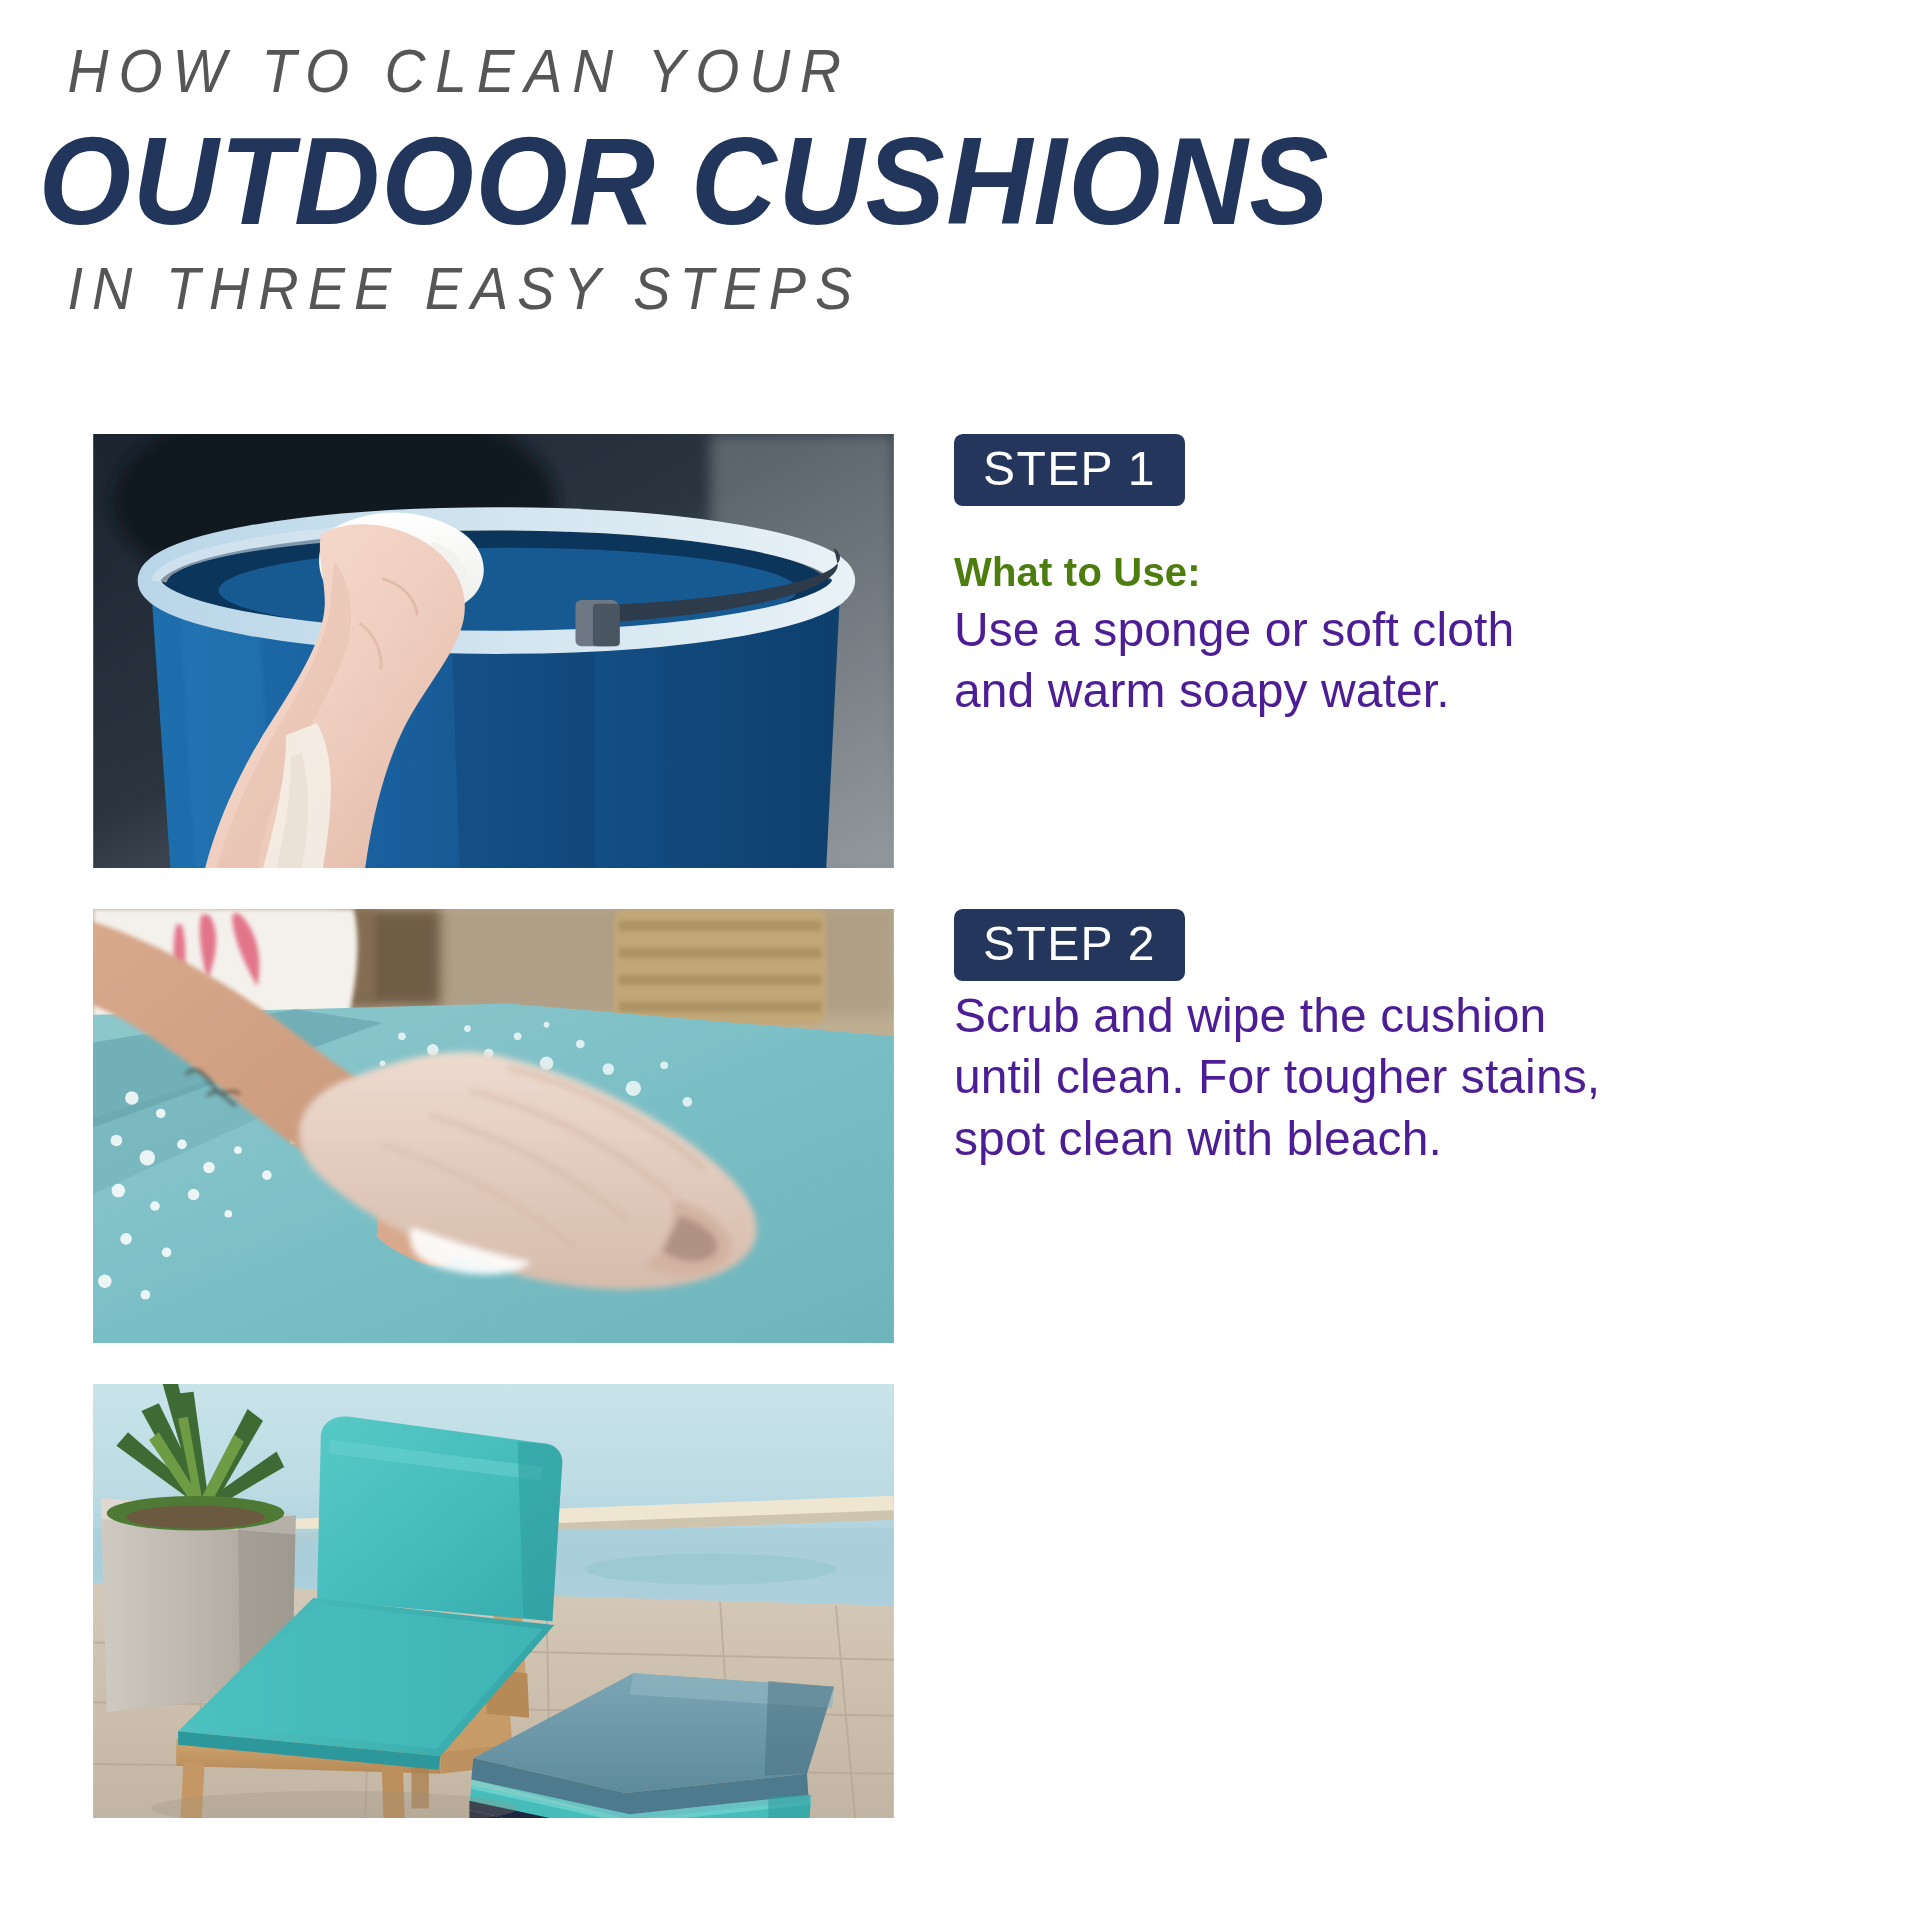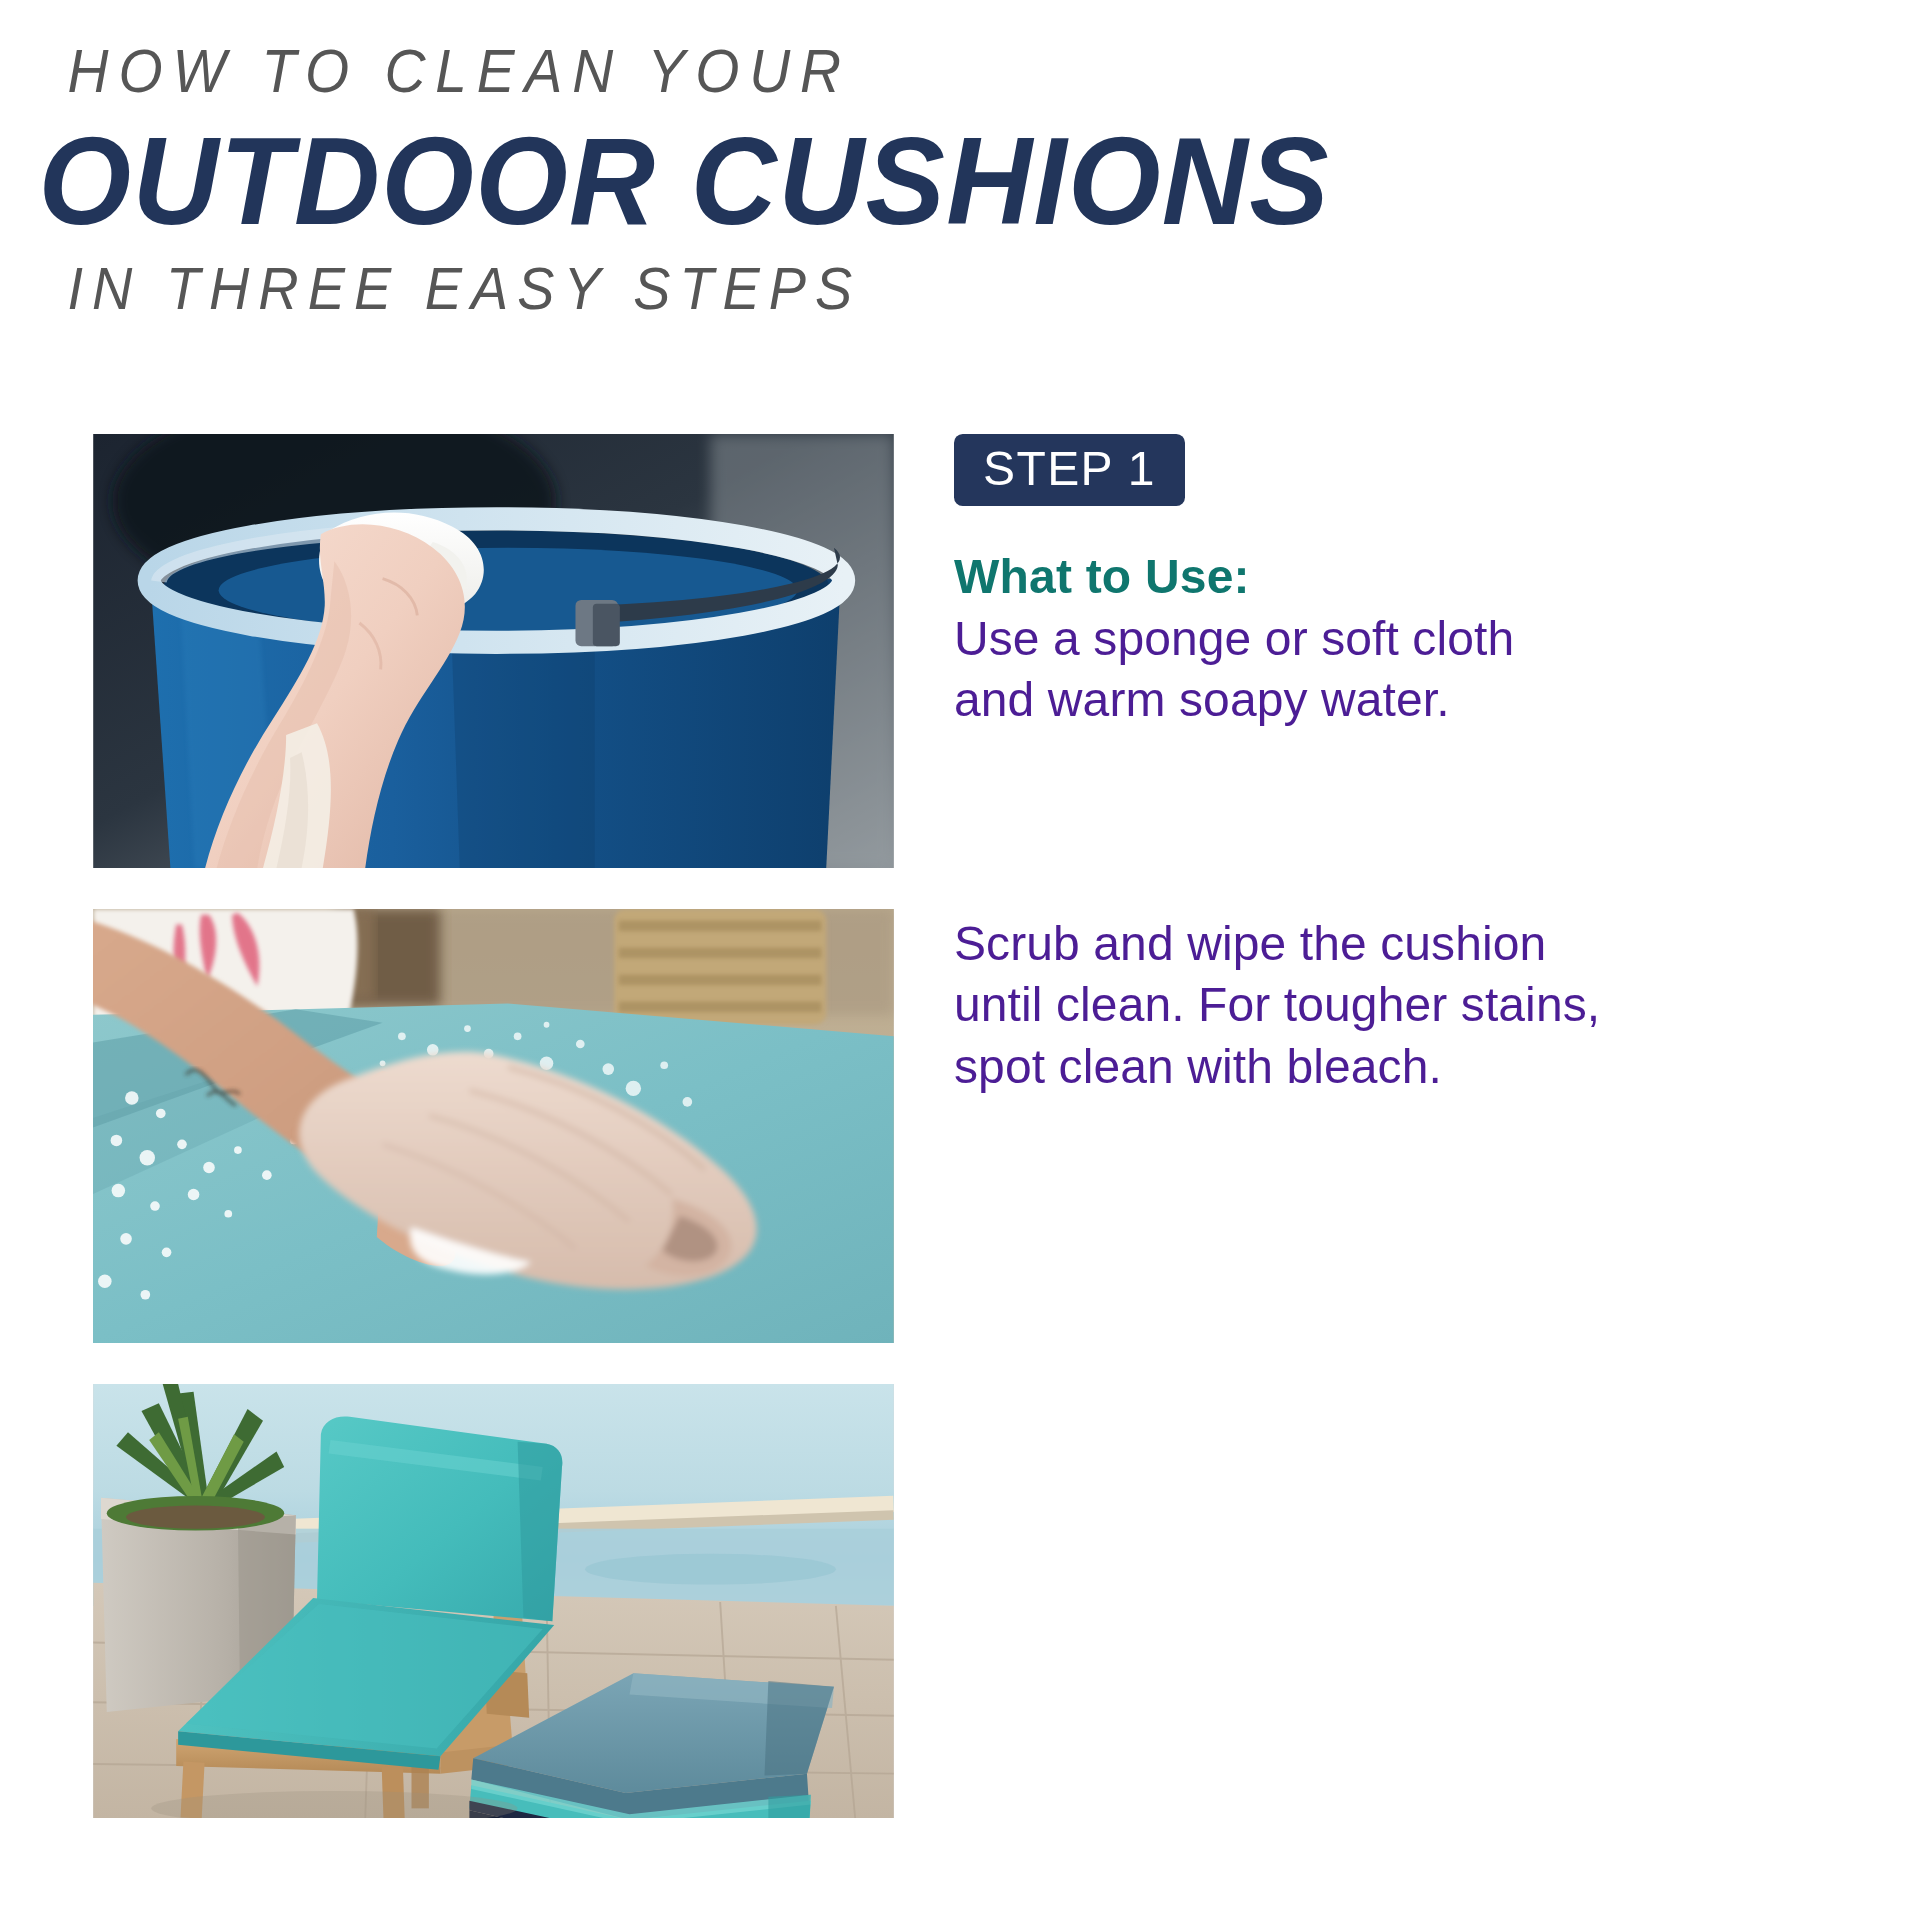--- a/index.html
+++ b/index.html
@@ -91,23 +91,23 @@
     border-radius: 8.7px;
     padding: 10.6px 29px 13.5px 29px;
     font-family: "Liberation Sans", sans-serif;
     font-size: 48px;
     font-weight: 400;
     letter-spacing: 1.4px;
     line-height: 1.0;
   }
   .heading {
     font-family: "Liberation Sans", sans-serif;
-    font-size: 48px;
+    font-size: 40px;
     font-weight: 700;
-    color: #0f766e;
+    color: #4d7c0f;
     margin-top: 44px;
     line-height: 1.12;
     letter-spacing: 0.2px;
   }
   .body-text {
     font-family: "Liberation Sans", sans-serif;
     font-size: 48px;
     font-weight: 400;
     color: #4c1d95;
     line-height: 1.28;
@@ -331,20 +331,21 @@
           <path d="M300 244 C376 268 448 308 500 352" stroke="#cdb09e" stroke-width="5" fill="none" opacity="0.4"></path>
 
           <path d="M600 300 C648 314 672 340 658 362 C644 384 602 386 572 370 C596 352 604 324 600 300 Z" fill="#d3b4a3"></path>
           <path d="M608 318 C640 328 654 346 644 358 C632 370 604 366 590 354 Z" fill="#a88a79" opacity="0.8"></path>
 
           <path d="M330 330 C370 344 420 360 454 366 C436 382 396 382 360 372 C336 366 324 350 330 330 Z" fill="#ffffff" opacity="0.9"></path>
         </g>
       </svg>
     </div>
     <div class="textcol">
+      <div class="badge">STEP 2</div>
       <div class="body-text">Scrub and wipe the cushion
 until clean. For tougher stains,
 spot clean with bleach.</div>
     </div>
   </div>
 
   <div class="step-row">
     <div class="photo">
       <svg viewBox="0 0 830 450" xmlns="http://www.w3.org/2000/svg" role="img">
         <defs>

